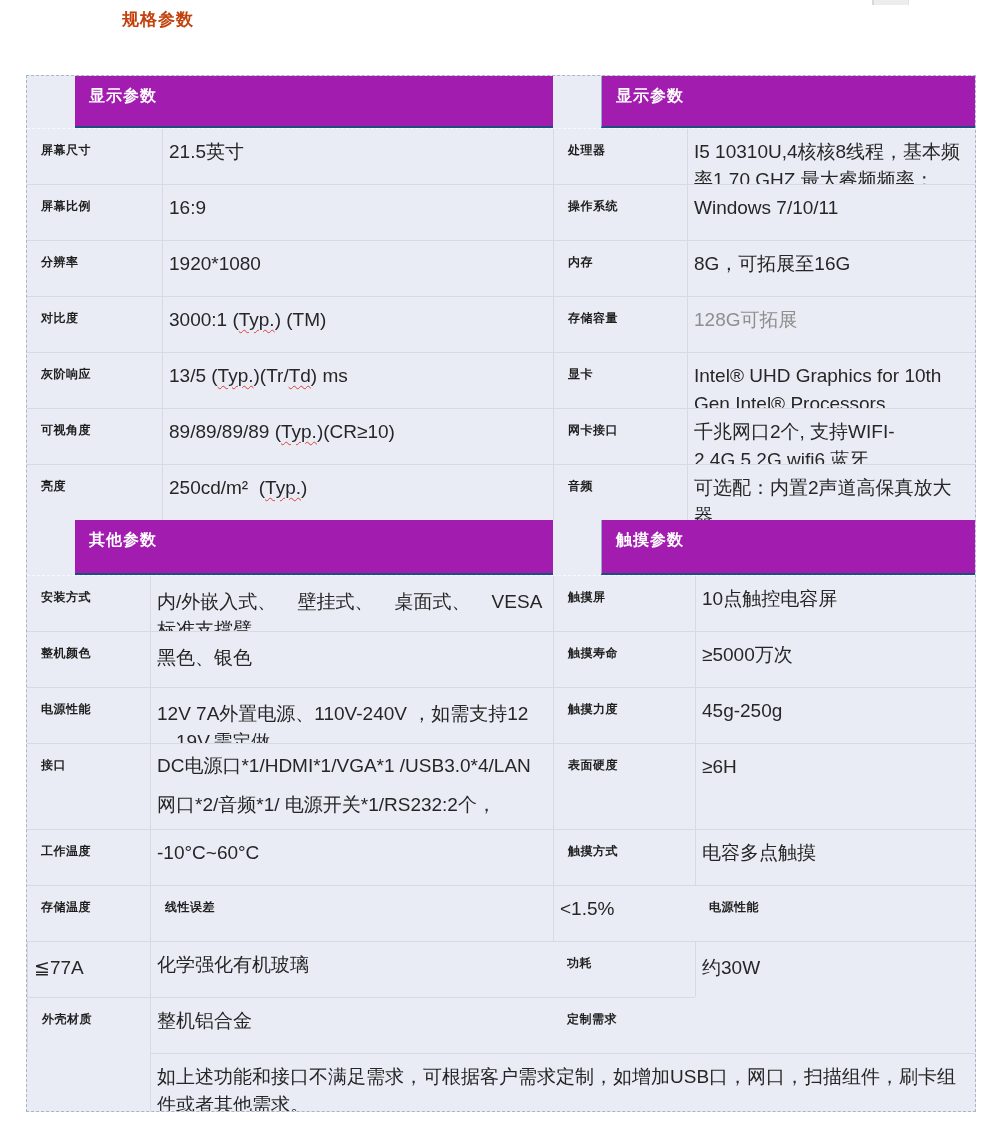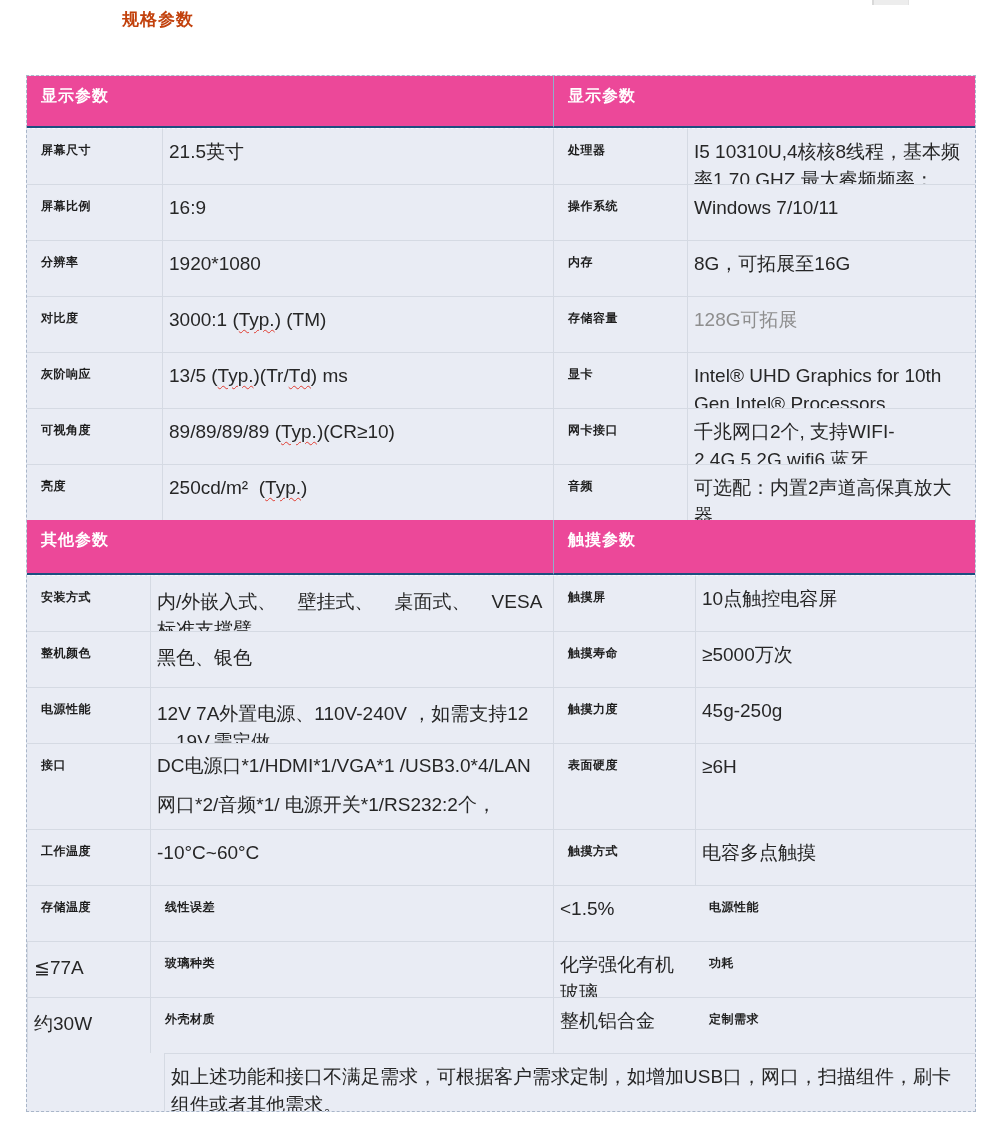--- a/index.html
+++ b/index.html
@@ -18,36 +18,36 @@
   }
   .tablewrap {
     position:absolute; left:26px; top:75px; width:950px;
     box-sizing:border-box; border:1px dashed #A9B6C9; background:#E9ECF4;
   }
   .grid { display:grid; }
   #g1 { grid-template-columns:135px 391px 134px 288px; grid-template-rows:52px repeat(7,56px); }
   #g2 { grid-template-columns:123px 403px 142px 280px; grid-template-rows:55px 56px 56px 56px 86px 56px 56px 56px 56px 58px; }
   .hdr {
     grid-column:span 2; box-sizing:border-box;
-    background:#ec4899; color:#ffffff; font-weight:bold; font-size:16px;
-    padding:10px 0 0 14px; border-bottom:2px solid #1C4F80; letter-spacing:1px;
+    background:#a21caf; color:#ffffff; font-weight:bold; font-size:16px;
+    padding:10px 0 0 14px; border-bottom:2px solid #1C4F80; letter-spacing:1px;margin-left:48px;
   }
   .hdr.right { border-left:1px solid #8FAECB; }
   .cell { box-sizing:border-box; border-top:1px solid #D5DAE3; overflow:hidden; }
   .r0 { border-top:1px dashed #F7FAFD; }
   .bl { border-left:1px solid #D5DAE3; }
   .lab { font-weight:bold; font-size:12px; color:#1E1E1E; padding:13px 4px 0 14px; letter-spacing:0.5px; }
   .val {
     font-size:19px; color:#262626; padding:9px 8px 0 6px; line-height:1.45;
     white-space:pre-wrap; overflow-wrap:break-word;
   }
   .pt { padding-top:12px; }
   .loose { line-height:2.05; padding-top:3px; }
   .muted { color:#8E8E8E; }
-  .span3 { grid-column:2 / span 3;margin-left:14px; }
+  .span3 { grid-column:2 / span 3; }
   .sp {
     text-decoration:underline; text-decoration-style:wavy;
     text-decoration-color:#E03C31; text-decoration-thickness:1px; text-underline-offset:3px;
   }
 </style>
 </head>
 <body>
 
 <div class="page-title">规格参数</div>
 <div class="window-edge-fragment"></div>
@@ -122,21 +122,20 @@
     <div class="cell val bl">-10°C~60°C</div>
     <div class="cell lab bl">触摸方式</div>
     <div class="cell val bl">电容多点触摸</div>
 
     <div class="cell lab">存储温度</div>
     <div class="cell lab bl">线性误差</div>
     <div class="cell val bl">&lt;1.5%</div>
 
     <div class="cell lab">电源性能</div>
     <div class="cell val bl pt">≦77A</div>
-    <div class="cell lab bl">玻璃种类</div>
     <div class="cell val bl">化学强化有机玻璃</div>
 
     <div class="cell lab">功耗</div>
     <div class="cell val bl pt">约30W</div>
     <div class="cell lab bl">外壳材质</div>
     <div class="cell val bl">整机铝合金</div>
 
     <div class="cell lab">定制需求</div>
     <div class="cell val bl span3">如上述功能和接口不满足需求，可根据客户需求定制，如增加USB口，网口，扫描组件，刷卡组件或者其他需求。</div>
   </div>

